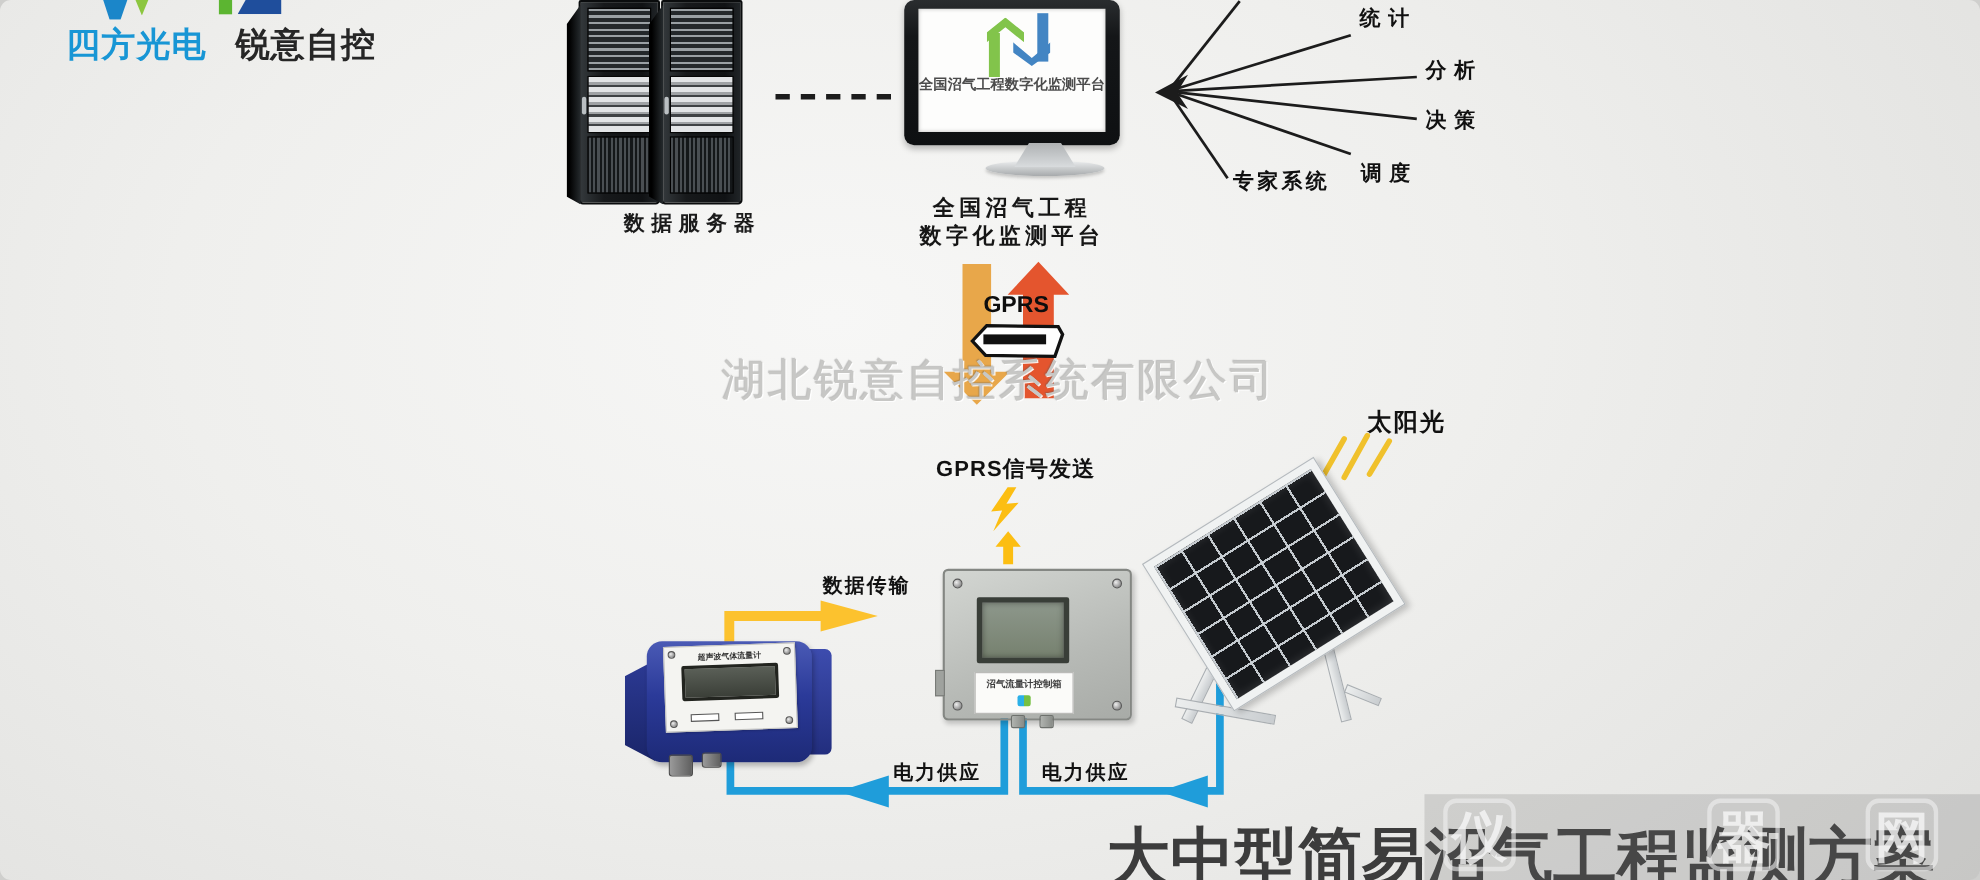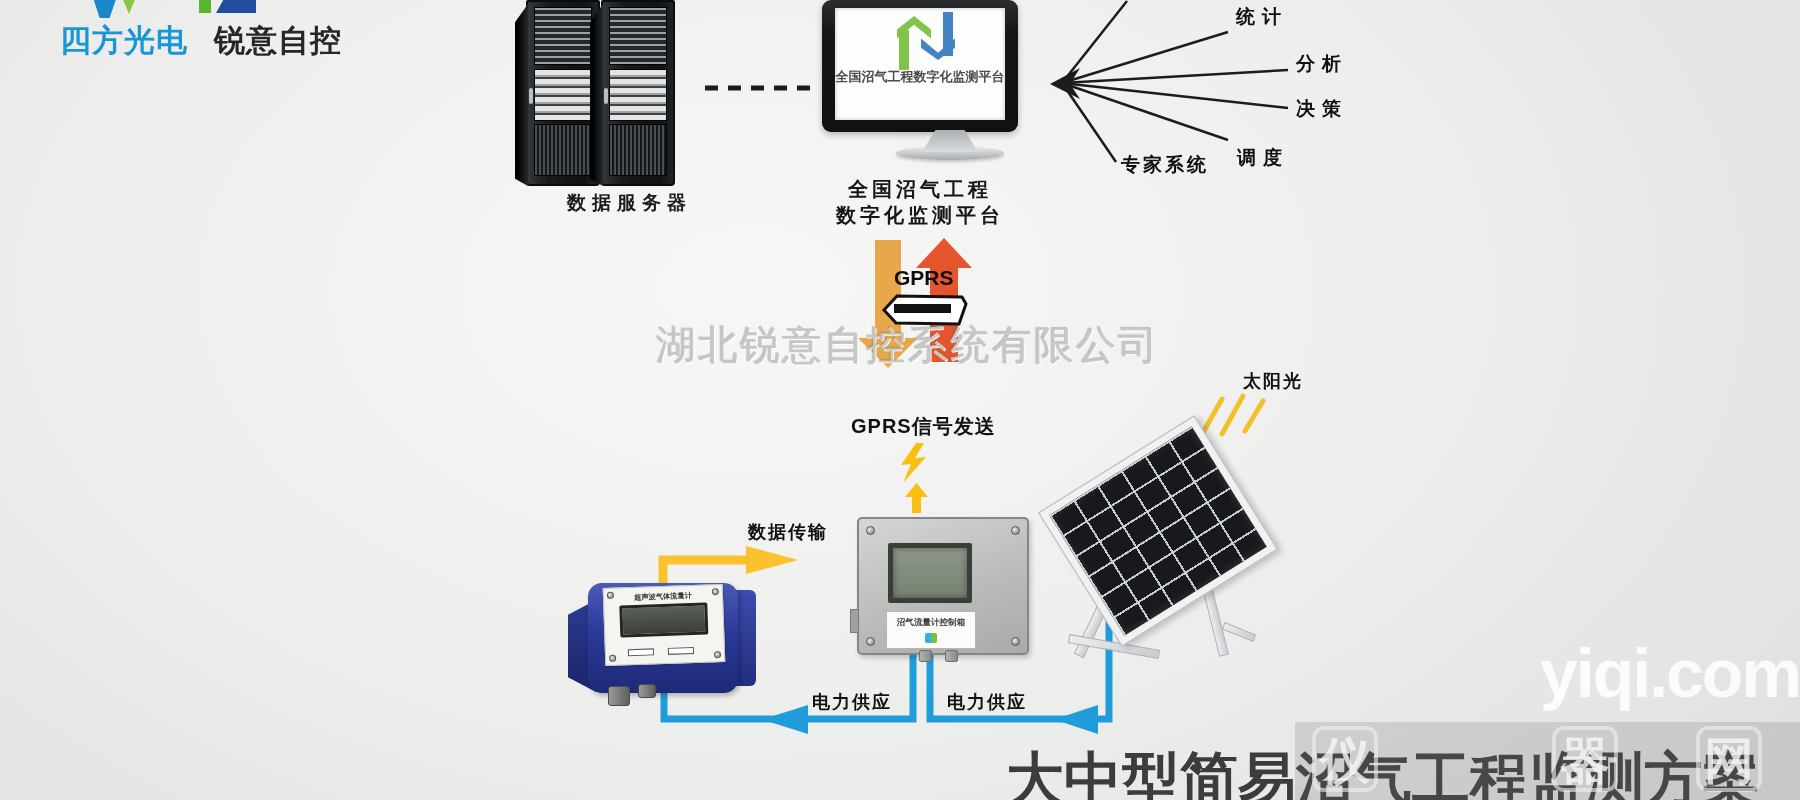--- a/index.html
+++ b/index.html
@@ -1,19 +1,20 @@
 <!DOCTYPE html>
 <html><head>
 <meta charset="utf-8">
 <style>
   * { margin:0; padding:0; box-sizing:border-box; }
   html,body { background:#cfcfcd; font-family:"Liberation Sans", sans-serif; }
   .canvas{
     position:relative; width:1800px; height:800px; overflow:hidden;
     background: radial-gradient(ellipse 1500px 950px at 42% 36%, #f7f7f6 0%, #efefed 40%, #e3e3e1 78%, #dadad8 100%);
+    border-radius: 10px;
   }
   svg.lines{ position:absolute; left:0; top:0; width:1800px; height:800px; z-index:1; }
 
   
   .brand{ position:absolute; z-index:4; }
   .l1a{ position:absolute; left:86px; top:-24px; width:38px; height:42px; background:#1b86c9;
         clip-path:polygon(0 0,100% 0,62% 100%,36% 100%); }
   .l1b{ position:absolute; left:114px; top:-22px; width:30px; height:36px; background:#8cc63f;
         clip-path:polygon(0 0,100% 0,50% 100%); }
   .l2a{ position:absolute; left:199px; top:-16px; width:12px; height:29px; background:#5cb531; }
@@ -68,21 +69,21 @@
   .f2{ left:1296px; top:96px; }
   .f3{ left:1237px; top:131px;margin-top:14px; }
   .f4{ left:1121px; top:152px; letter-spacing:3px;}
 
   
   .gprs-label{ position:absolute; left:894px; top:266px; font-size:21px; font-weight:bold; color:#0d0d0d; z-index:5;}
   .gprs-signal{ position:absolute; left:851px; top:413px; font-size:20px; font-weight:bold; color:#111; letter-spacing:1px; z-index:4;}
   .lbl-data{ position:absolute; left:748px; top:520px; font-size:18px; font-weight:bold; color:#111; letter-spacing:2px; z-index:4;}
   .lbl-power1{ position:absolute; left:812px; top:690px; font-size:18px; font-weight:bold; color:#111; letter-spacing:2px; z-index:4;}
   .lbl-power2{ position:absolute; left:947px; top:690px; font-size:18px; font-weight:bold; color:#111; letter-spacing:2px; z-index:4;}
-  .lbl-sun{ position:absolute; left:1243px; top:369px; font-size:18px; font-weight:bold; color:#111; letter-spacing:2px; z-index:4;}
+  .lbl-sun{ position:absolute; left:1243px; top:369px; font-size:22px; font-weight:bold; color:#111; letter-spacing:2px; z-index:4;}
 
   
   .wm-company{ position:absolute; left:656px; top:318px; font-size:40px; color:#c7c7c5; letter-spacing:2px; z-index:2;
      text-shadow:-1px -1px 1px rgba(90,90,90,0.35), 1px 1px 0 rgba(255,255,255,0.9);text-align:center; }
 
   
   .controller{ position:absolute; left:857px; top:517px; width:172px; height:138px; z-index:3;
      background:linear-gradient(160deg,#d3d6d2,#b7bab6 60%,#a8aba7); border:2px solid #848783;
      border-radius:5px; box-shadow:2px 3px 5px rgba(0,0,0,0.2);}
   .screw{ position:absolute; width:9px; height:9px; border-radius:50%;
@@ -294,18 +295,17 @@
   <div class="bracket bk4"></div>
   <div class="panel-tab"></div>
   <div class="solar-panel">
     <div class="solar-cells"></div>
   </div>
   <div class="lbl-sun">太阳光</div>
 
   <div class="main-title">大中型简易沼气工程监测方案</div>
 
   <div class="wm-band"></div>
-  <div class="wm-yiqi">yiqi.com</div>
   <div class="wm-cn cn0"><span>仪</span></div>
   <div class="wm-cn cn1"><span>器</span></div>
   <div class="wm-cn cn2"><span>网</span></div>
 
 </div>
 
 </body></html>

